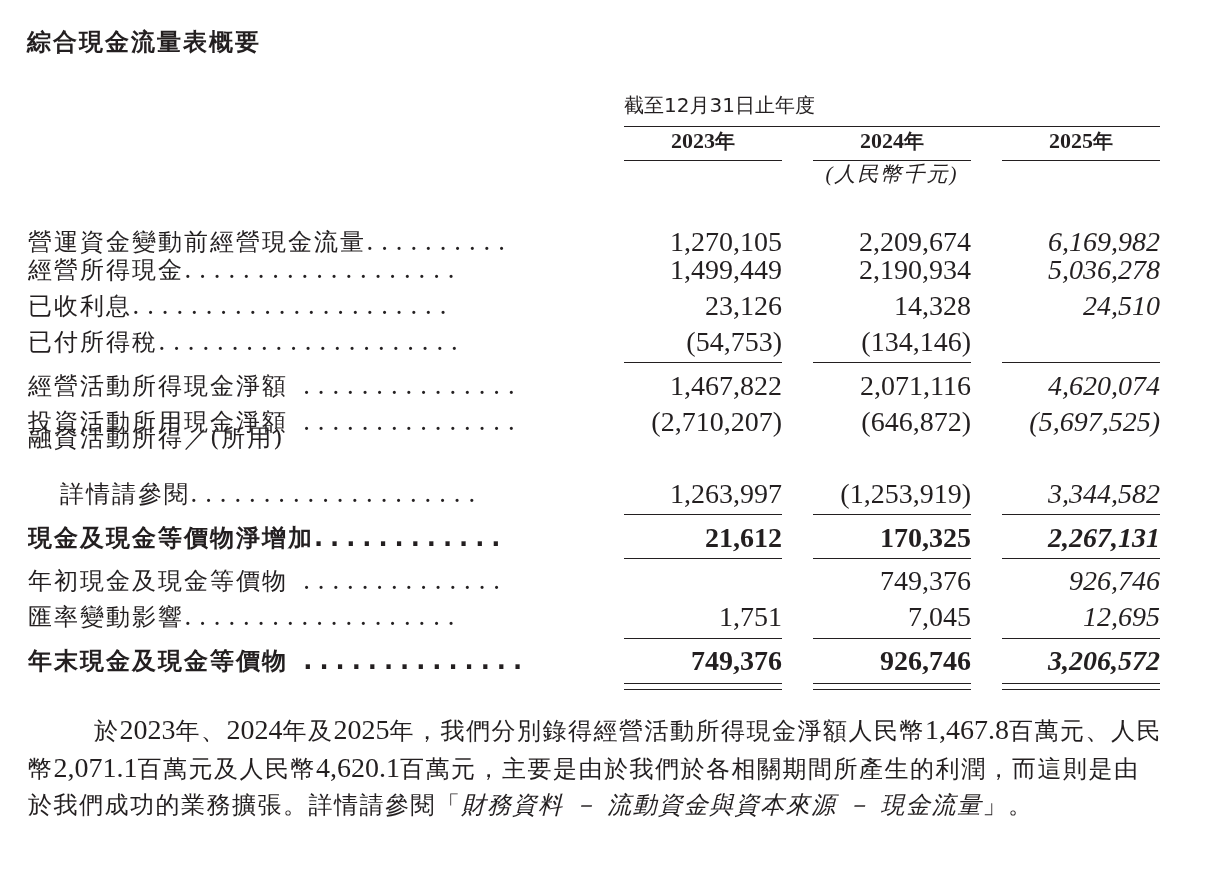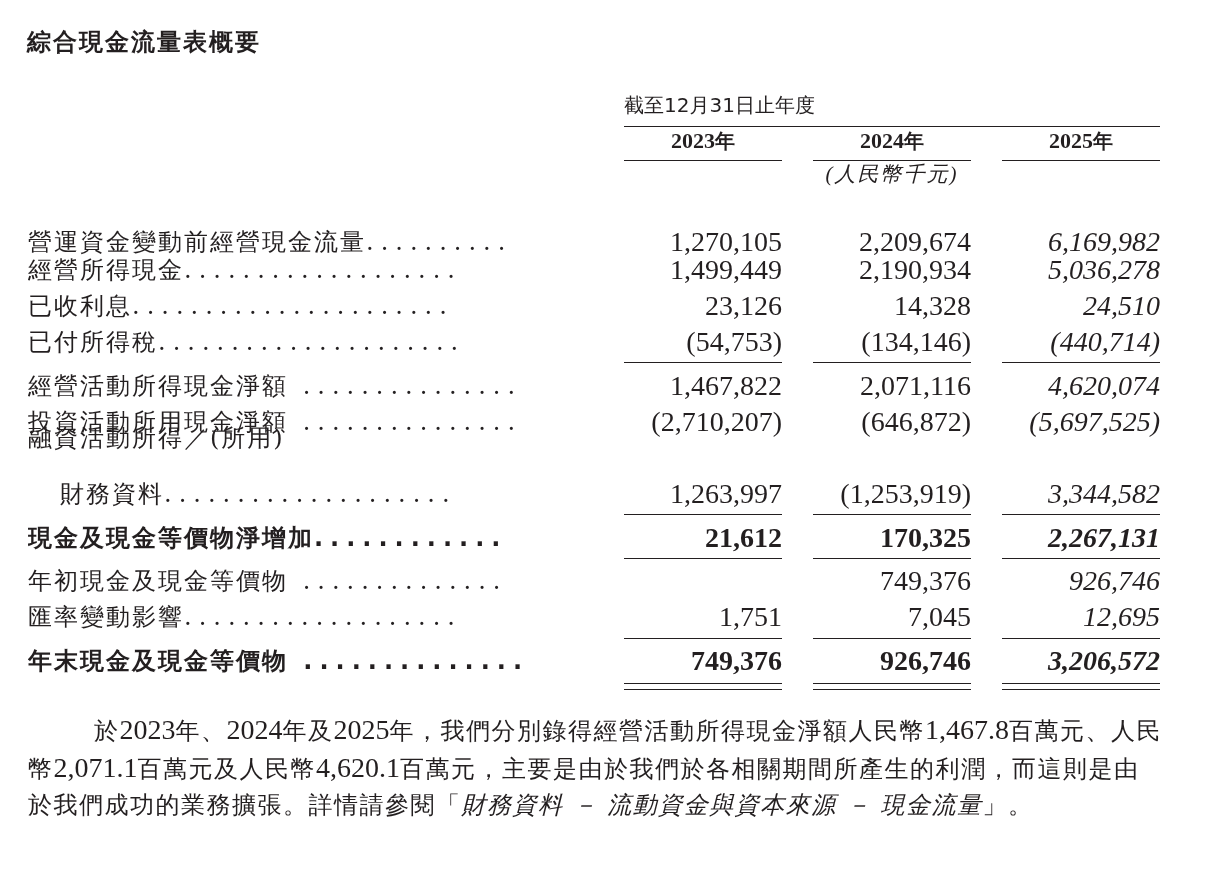--- a/index.html
+++ b/index.html
@@ -92,21 +92,20 @@
   <div class="label"><span>已收利息</span><span class="dots">......................</span></div>
   <div class="val v1">23,126</div>
   <div class="val v2">14,328</div>
   <div class="val v3">24,510</div>
 </div>
 
 <div class="row" style="top:326px;">
   <div class="label"><span>已付所得稅</span><span class="dots">.....................</span></div>
   <div class="val v1 neg">(54,753)</div>
   <div class="val v2 neg">(134,146)</div>
-  <div class="val v3 neg">(440,714)</div>
 </div>
 <div class="hline" style="left:624px;width:158px;top:362px;"></div>
 <div class="hline" style="left:813px;width:158px;top:362px;"></div>
 <div class="hline" style="left:1002px;width:158px;top:362px;"></div>
 
 <div class="row" style="top:370px;">
   <div class="label"><span>經營活動所得現金淨額</span><span class="dots"> ...............</span></div>
   <div class="val v1">1,467,822</div>
   <div class="val v2">2,071,116</div>
   <div class="val v3">4,620,074</div>
@@ -117,21 +116,21 @@
   <div class="val v1 neg">(2,710,207)</div>
   <div class="val v2 neg">(646,872)</div>
   <div class="val v3 neg">(5,697,525)</div>
 </div>
 
 <div class="row" style="top:422px;">
   <div class="label"><span>融資活動所得／(所用)</span></div>
 </div>
 
 <div class="row" style="top:478px;">
-  <div class="label indent"><span>財務資料</span><span class="dots">....................</span></div>
+  <div class="label indent"><span>詳情請參閱</span><span class="dots">....................</span></div>
   <div class="val v1">1,263,997</div>
   <div class="val v2 neg">(1,253,919)</div>
   <div class="val v3">3,344,582</div>
 </div>
 <div class="hline" style="left:624px;width:158px;top:514px;"></div>
 <div class="hline" style="left:813px;width:158px;top:514px;"></div>
 <div class="hline" style="left:1002px;width:158px;top:514px;"></div>
 
 <div class="row bold" style="top:522px;">
   <div class="label"><span>現金及現金等價物淨增加</span><span class="dots">............</span></div>

